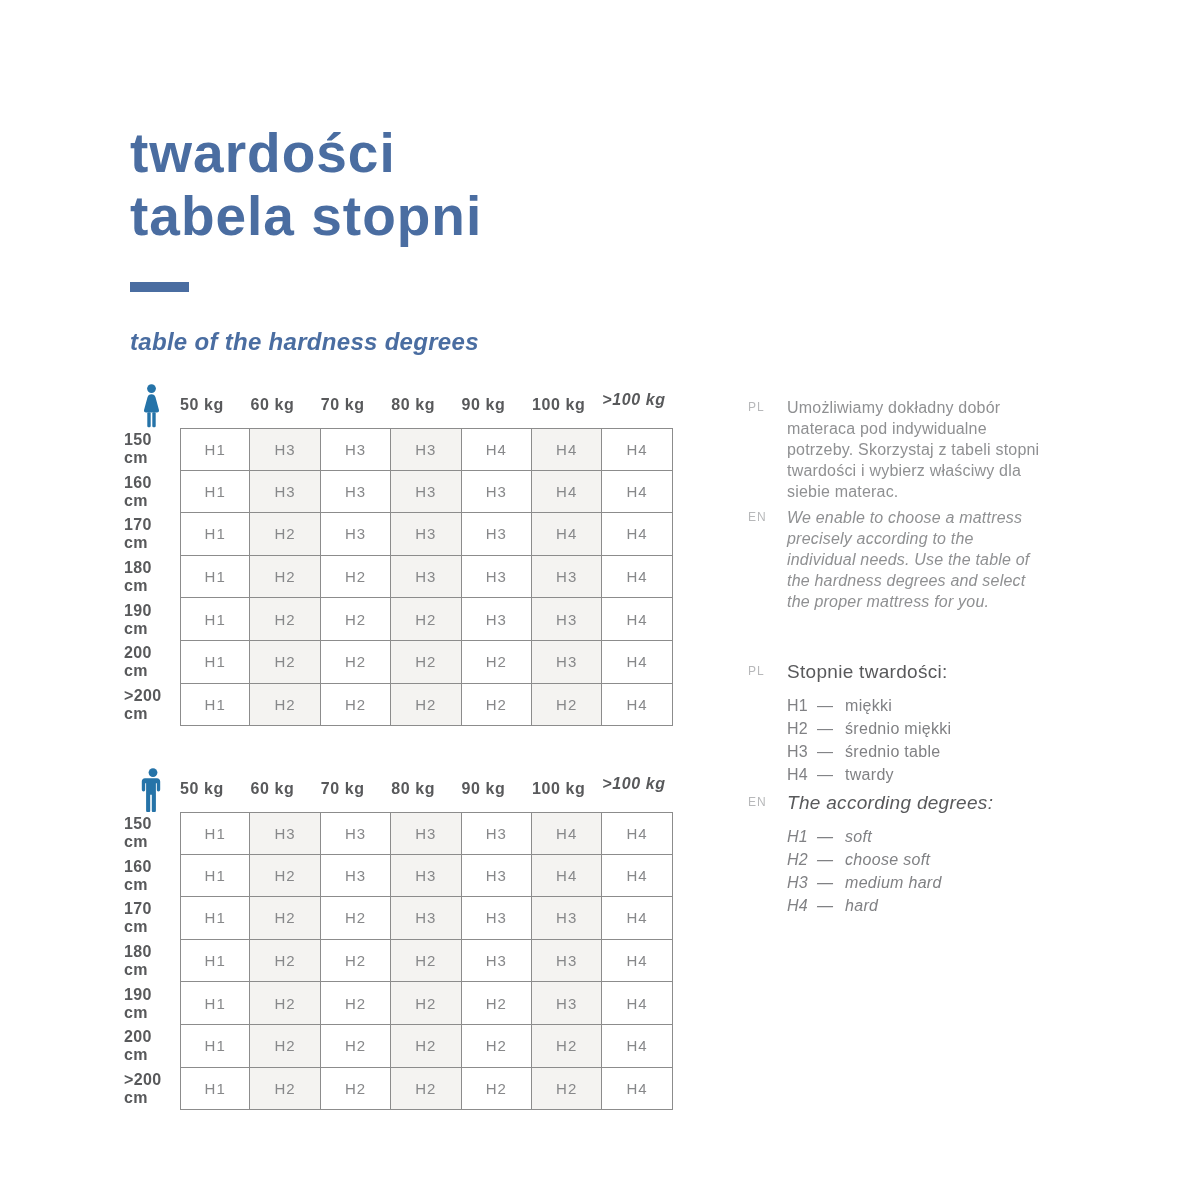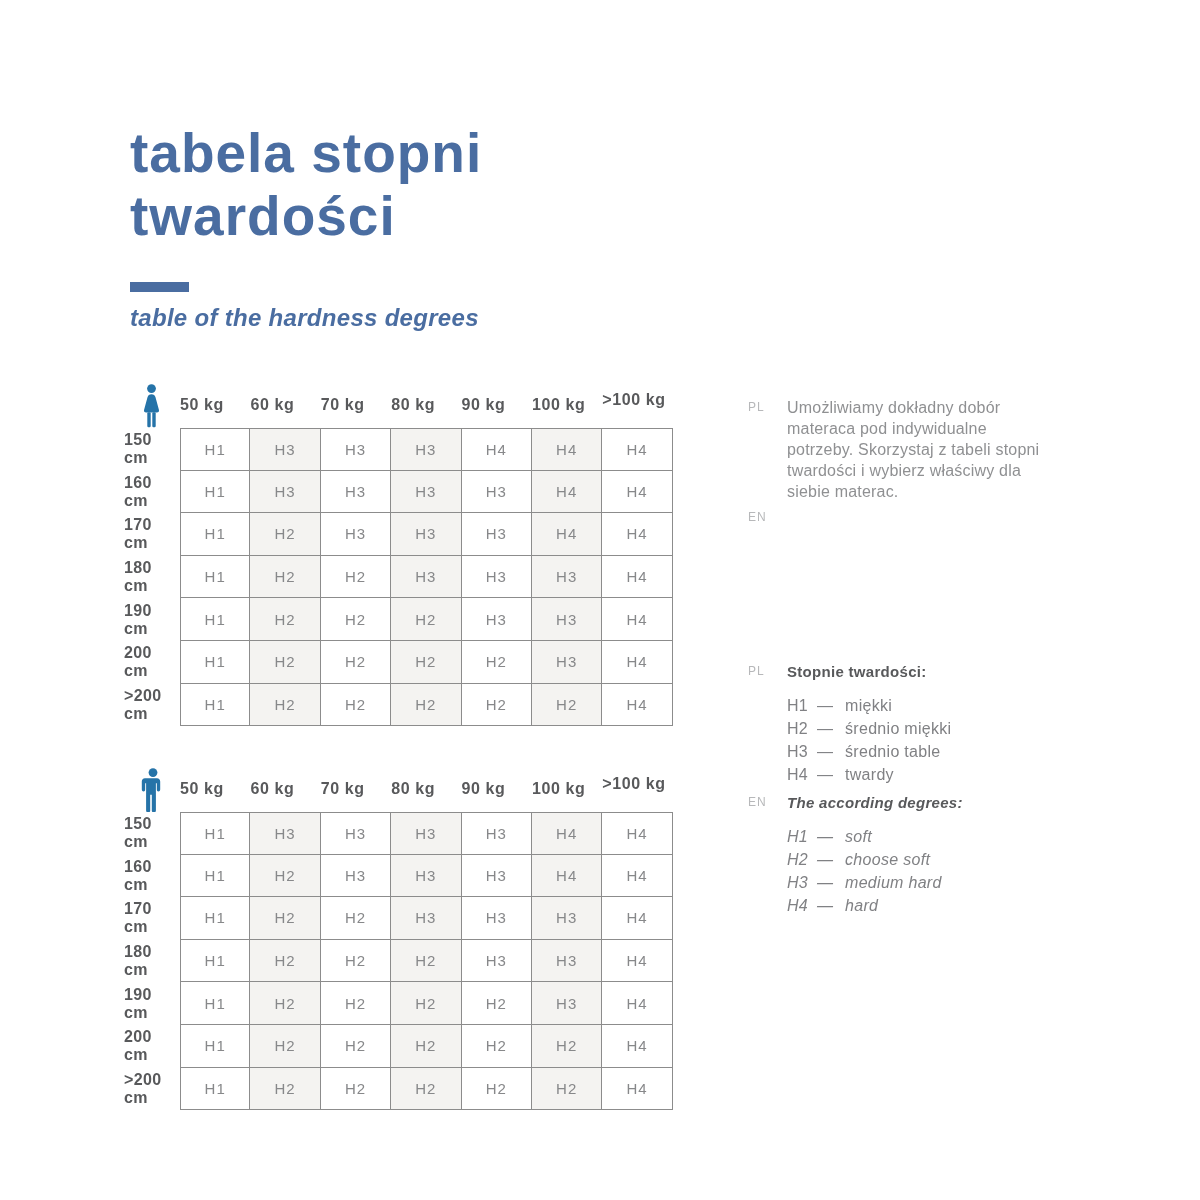--- a/index.html
+++ b/index.html
@@ -17,21 +17,21 @@
     color: var(--accent-blue);
     font-size: 55px; font-weight: bold;
     line-height: 63px; letter-spacing: 1px;
   }
   .title-dash {
     width: 59px; height: 10px;
     background: var(--accent-blue);
     margin-top: 34px;
   }
   .subtitle {
-    margin-top: 12px;
+    margin-top: 36px;
     color: var(--accent-blue);
     font-size: 24px; font-weight: bold; font-style: italic;
     letter-spacing: 0.3px;
   }
 
   
   .table-block { position: absolute; left: 100px; }
   .table-block.women { top: 382px; }
   .table-block.men   { top: 766px; }
 
@@ -41,21 +41,21 @@
     height: 46px;
     align-items: center;
   }
   .icon-cell { display: flex; justify-content: flex-end; padding-right: 15px; align-self: end; }
   .icon-cell svg { display: block; }
   .kg-header {
     text-align: left;
     color: var(--dark-gray);
     font-size: 16px; font-weight: bold; letter-spacing: 0.6px;
   }
-  .kg-header.kg-last { transform: translateY(-5px); }
+  .kg-header.kg-last { transform: translateY(-5px); font-style: italic; }
 
   .grid-body {
     display: grid;
     grid-template-columns: 80px repeat(7, 70.4px);
     grid-auto-rows: 42.6px;
   }
   .row-label {
     display: flex; align-items: center; justify-content: flex-end;
     padding-right: 13px;
     color: var(--dark-gray);
@@ -86,43 +86,43 @@
     color: var(--para-gray);
     font-size: 16px; line-height: 21px; letter-spacing: 0.2px;
   }
   .para.italic { font-style: italic; }
   .intro-pl { left: 748px; top: 397px; }
   .intro-en { left: 748px; top: 507px; }
   .legend-pl { left: 748px; top: 661px; }
   .legend-en { left: 748px; top: 792px; }
   .legend-heading {
     color: var(--dark-gray);
-    font-size: 15px; font-weight: bold; letter-spacing: 0.3px;
+    font-size: 19px; font-weight: normal; letter-spacing: 0.3px;
     line-height: 22px;
   }
   .legend-heading.italic { font-style: italic; }
   .legend-items { margin-top: 11px; }
   .legend-item {
     display: flex; align-items: baseline;
     color: var(--legend-gray);
     font-size: 16px; line-height: 23px; letter-spacing: 0.3px;
   }
   .legend-item .legend-code { width: 30px; flex: 0 0 30px; }
   .legend-item .legend-dash { width: 28px; flex: 0 0 28px; text-align: left; }
   .legend-items.italic .legend-item { font-style: italic; }
 </style>
 </head>
 <body>
 
 <div class="page">
 
   <div class="title-block">
     <div class="main-title">
+      <div>twardości</div>
       <div>tabela stopni</div>
-      <div>twardości</div>
     </div>
     <div class="title-dash"></div>
     <div class="subtitle">table of the hardness degrees</div>
   </div>
 
   <section class="table-block women" id="table-women">
     <div class="table-header">
       <div class="icon-cell">
         <svg width="27" height="44" viewBox="0 0 27 44" aria-hidden="true">
           <g fill="#2573a8">
@@ -283,20 +283,23 @@
 
   <div class="side-block intro-pl">
     <div class="lang">PL</div>
     <div class="content">
       <p class="para">Umożliwiamy dokładny dobór materaca pod indywidualne potrzeby. Skorzystaj z tabeli stopni twardości i wybierz właściwy dla siebie materac.</p>
     </div>
   </div>
 
   <div class="side-block intro-en">
     <div class="lang">EN</div>
+    <div class="content">
+      <p class="para italic">We enable to choose a mattress precisely according to the individual needs. Use the table of the hardness degrees and select the proper mattress for you.</p>
+    </div>
   </div>
 
   <div class="side-block legend-pl">
     <div class="lang">PL</div>
     <div class="content">
       <div class="legend-heading">Stopnie twardości:</div>
       <div class="legend-items" id="legend-items-pl">
           <div class="legend-item">
             <span class="legend-code">H1</span>
             <span class="legend-dash">—</span>

